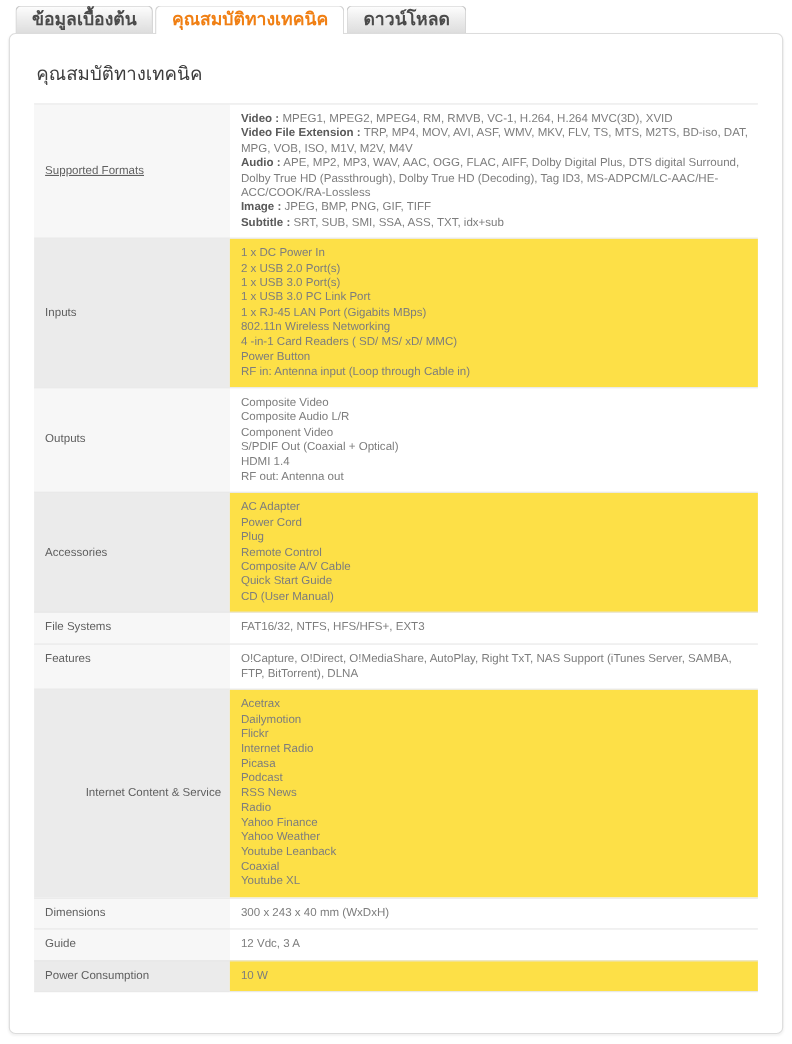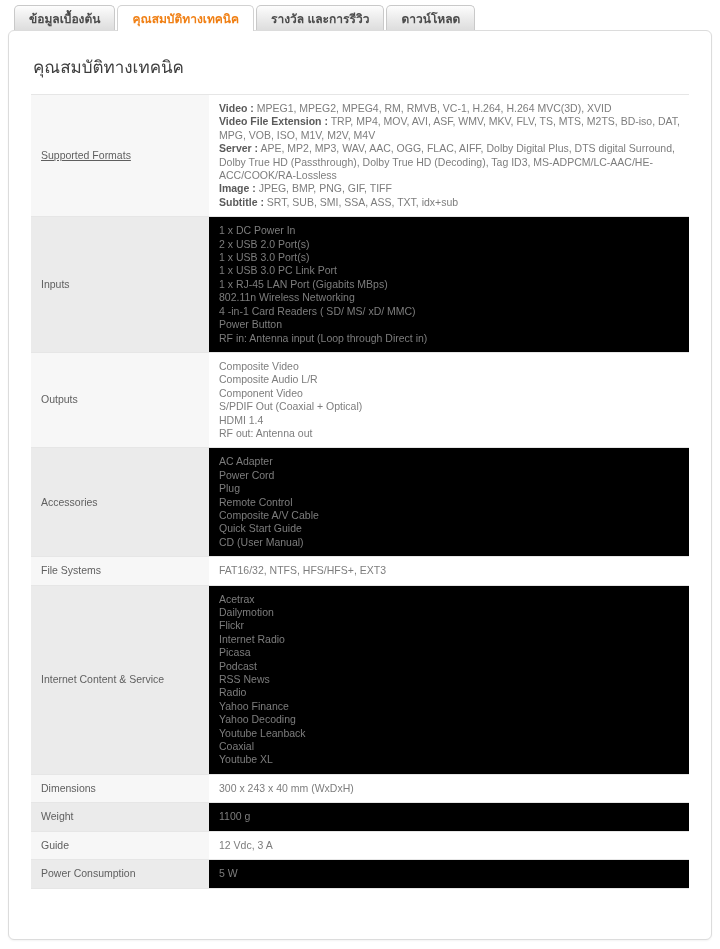--- a/index.html
+++ b/index.html
@@ -22,21 +22,21 @@
     padding-left: 14px;
     box-sizing: border-box;
     display: flex;
     align-items: flex-end;
     gap: 2px;
   }
   .tab {
     height: 26px;
     line-height: 26px;
     padding: 0 14px;
-    font-size: 12px;
+    font-size: 16px;
     font-weight: bold;
     color: #4a4a4a;
     background: linear-gradient(to bottom, #fdfdfd 0%, #ececec 48%, #dcdcdc 100%);
     border: 1px solid #c9c9c9;
     border-bottom: none;
     border-radius: 5px 5px 0 0;
     white-space: nowrap;
     box-sizing: border-box;
     position: relative;
     top: 1px;
@@ -89,66 +89,65 @@
     color: #5f5f5f;
     background: #f7f7f7;
   }
   .col-value {
     color: #7d7d7d;
     background: #ffffff;
     padding-left: 12px;
     margin-top: 22px;
   }
   tr.alt .col-label { background: #ebebeb; }
-  tr.alt .col-value { background: #000000; }
+  tr.alt .col-value { background: #fde047; }
 
   .col-value b, .col-value strong {
     color: #5a5a5a;
     font-weight: bold;
   }
   .lines div { white-space: normal; }
 </style>
 </head>
 <body>
 
 <div class="tab-bar">
   <div class="tab">ข้อมูลเบื้องต้น</div>
   <div class="tab active">คุณสมบัติทางเทคนิค</div>
-  <div class="tab">รางวัล และการรีวิว</div>
   <div class="tab">ดาวน์โหลด</div>
 </div>
 
 <div class="panel">
 
   <h1 class="page-title">คุณสมบัติทางเทคนิค</h1>
 
   <table class="spec-table">
     <tbody>
         <tr>
           <td class="col-label" style="vertical-align: middle; text-decoration: underline;">Supported Formats</td>
           <td class="col-value lines">
             <div><b>Video :</b><span> MPEG1, MPEG2, MPEG4, RM, RMVB, VC-1, H.264, H.264 MVC(3D), XVID</span></div>
             <div><b>Video File Extension :</b><span> TRP, MP4, MOV, AVI, ASF, WMV, MKV, FLV, TS, MTS, M2TS, BD-iso, DAT, MPG, VOB, ISO, M1V, M2V, M4V</span></div>
-            <div><b>Server :</b><span> APE, MP2, MP3, WAV, AAC, OGG, FLAC, AIFF, Dolby Digital Plus, DTS digital Surround, Dolby True HD (Passthrough), Dolby True HD (Decoding), Tag ID3, MS-ADPCM/LC-AAC/HE-ACC/COOK/RA-Lossless</span></div>
+            <div><b>Audio :</b><span> APE, MP2, MP3, WAV, AAC, OGG, FLAC, AIFF, Dolby Digital Plus, DTS digital Surround, Dolby True HD (Passthrough), Dolby True HD (Decoding), Tag ID3, MS-ADPCM/LC-AAC/HE-ACC/COOK/RA-Lossless</span></div>
             <div><b>Image :</b><span> JPEG, BMP, PNG, GIF, TIFF</span></div>
             <div><b>Subtitle :</b><span> SRT, SUB, SMI, SSA, ASS, TXT, idx+sub</span></div>
           </td>
         </tr>
         <tr class="alt">
           <td class="col-label" style="vertical-align: middle;">Inputs</td>
           <td class="col-value lines">
             <div><span>1 x DC Power In</span></div>
             <div><span>2 x USB 2.0 Port(s)</span></div>
             <div><span>1 x USB 3.0 Port(s)</span></div>
             <div><span>1 x USB 3.0 PC Link Port</span></div>
             <div><span>1 x RJ-45 LAN Port (Gigabits MBps)</span></div>
             <div><span>802.11n Wireless Networking</span></div>
             <div><span>4 -in-1 Card Readers ( SD/ MS/ xD/ MMC)</span></div>
             <div><span>Power Button</span></div>
-            <div><span>RF in: Antenna input (Loop through Direct in)</span></div>
+            <div><span>RF in: Antenna input (Loop through Cable in)</span></div>
           </td>
         </tr>
         <tr>
           <td class="col-label" style="vertical-align: middle;">Outputs</td>
           <td class="col-value lines">
             <div><span>Composite Video</span></div>
             <div><span>Composite Audio L/R</span></div>
             <div><span>Component Video</span></div>
             <div><span>S/PDIF Out (Coaxial + Optical)</span></div>
             <div><span>HDMI 1.4</span></div>
@@ -166,58 +165,58 @@
             <div><span>Quick Start Guide</span></div>
             <div><span>CD (User Manual)</span></div>
           </td>
         </tr>
         <tr>
           <td class="col-label">File Systems</td>
           <td class="col-value lines">
             <div><span>FAT16/32, NTFS, HFS/HFS+, EXT3</span></div>
           </td>
         </tr>
-        <tr class="alt">
-          <td class="col-label" style="vertical-align: middle;">Internet Content &amp; Service</td>
+        <tr>
+          <td class="col-label">Features</td>
+          <td class="col-value lines">
+            <div><span>O!Capture, O!Direct, O!MediaShare, AutoPlay, Right TxT, NAS Support (iTunes Server, SAMBA, FTP, BitTorrent), DLNA</span></div>
+          </td>
+        </tr>
+        <tr class="alt">
+          <td class="col-label" style="vertical-align: middle; text-align: right;">Internet Content &amp; Service</td>
           <td class="col-value lines">
             <div><span>Acetrax</span></div>
             <div><span>Dailymotion</span></div>
             <div><span>Flickr</span></div>
             <div><span>Internet Radio</span></div>
             <div><span>Picasa</span></div>
             <div><span>Podcast</span></div>
             <div><span>RSS News</span></div>
             <div><span>Radio</span></div>
             <div><span>Yahoo Finance</span></div>
-            <div><span>Yahoo Decoding</span></div>
+            <div><span>Yahoo Weather</span></div>
             <div><span>Youtube Leanback</span></div>
             <div><span>Coaxial</span></div>
             <div><span>Youtube XL</span></div>
           </td>
         </tr>
         <tr>
           <td class="col-label">Dimensions</td>
           <td class="col-value lines">
             <div><span>300 x 243 x 40 mm (WxDxH)</span></div>
           </td>
         </tr>
-        <tr class="alt">
-          <td class="col-label">Weight</td>
-          <td class="col-value lines">
-            <div><span>1100 g</span></div>
-          </td>
-        </tr>
         <tr>
           <td class="col-label">Guide</td>
           <td class="col-value lines">
             <div><span>12 Vdc, 3 A</span></div>
           </td>
         </tr>
         <tr class="alt">
           <td class="col-label">Power Consumption</td>
           <td class="col-value lines">
-            <div><span>5 W</span></div>
+            <div><span>10 W</span></div>
           </td>
         </tr>
       </tbody>
   </table>
 
 </div>
 
 </body></html>

